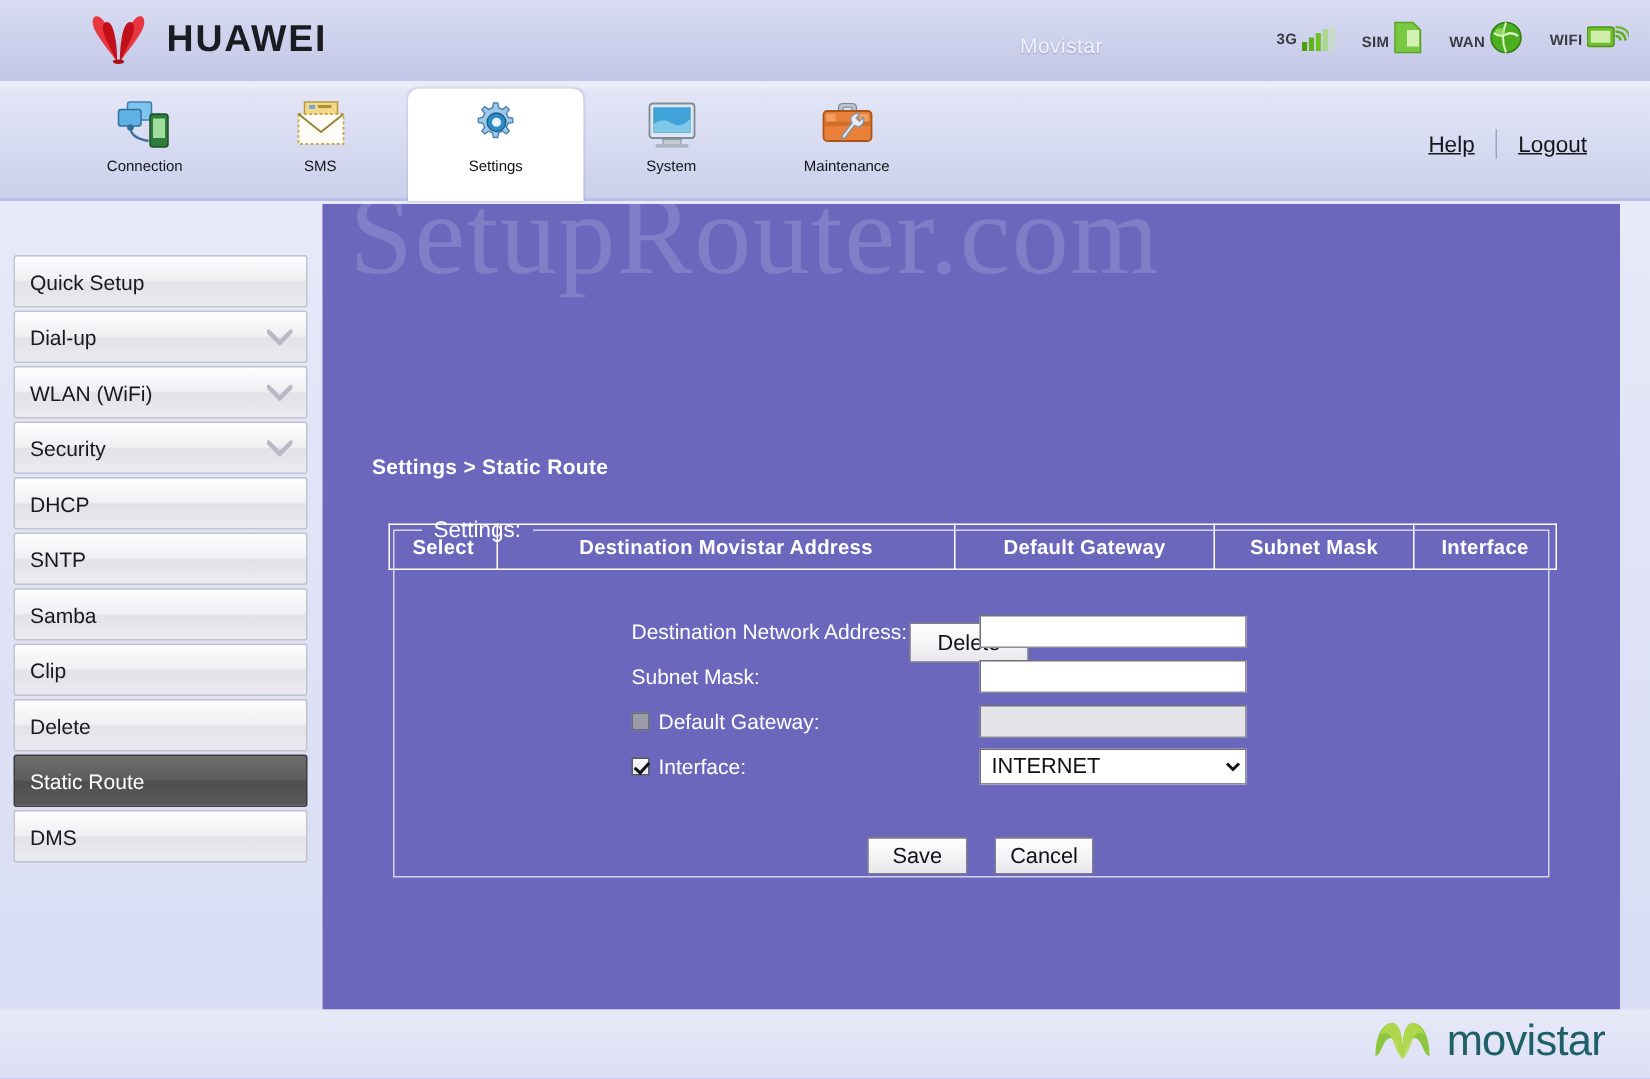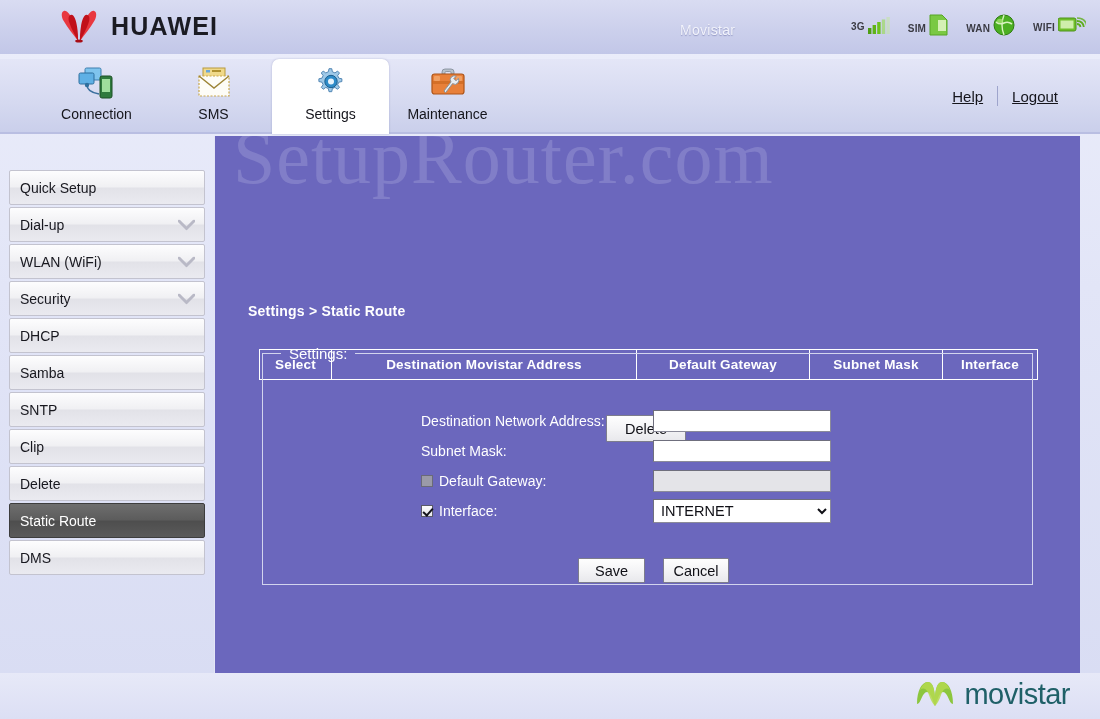--- a/index.html
+++ b/index.html
@@ -56,21 +56,21 @@
     justify-content: flex-start; padding-top: 6px;
     cursor: pointer; position: relative;
   }
   .nav-tab.active {
     background: #ffffff;
     border-radius: 7px 7px 0 0;
     box-shadow: 0 0 2px rgba(120,125,175,.5);
   }
   .nav-icon { height: 38px; display: flex; align-items: center; justify-content: center; }
   .nav-label {
-    margin-top: 3px; font-size: 14px; color: #15151c;
+    margin-top: 3px; font-size: 10px; color: #15151c;
     font-family: "Liberation Sans", sans-serif;
   }
   #nav-links {
     position: absolute; right: 42px; top: 27px;
     display: flex; align-items: center; gap: 14px;
     font-size: 15px;
   }
   #nav-links a {
     color: #15151c; text-decoration: underline; cursor: pointer;
   }
@@ -338,20 +338,32 @@
           <g fill="#9fc9e8" stroke="#4a7fae" stroke-width="1">
             <path d="M25 4 l3 0 l.7 3.4 l2.8 1.2 l2.8-2 l2.1 2.1 l-2 2.8 l1.2 2.8 l3.4 .7 l0 3 l-3.4 .7 l-1.2 2.8 l2 2.8 l-2.1 2.1 l-2.8-2 l-2.8 1.2 l-.7 3.4 l-3 0 l-.7-3.4 l-2.8-1.2 l-2.8 2 l-2.1-2.1 l2-2.8 l-1.2-2.8 l-3.4-.7 l0-3 l3.4-.7 l1.2-2.8 l-2-2.8 l2.1-2.1 l2.8 2 l2.8-1.2 z" transform="translate(-6,-1) scale(.92)"></path>
           </g>
           <circle cx="19" cy="15.5" r="6.2" fill="#2e8bc8" stroke="#1d5f8e" stroke-width="1"></circle>
           <circle cx="19" cy="15.5" r="3" fill="#e8f3fb"></circle>
         </svg>
       </span>
       <span class="nav-label">Settings</span>
     </div>
 
+    <div class="nav-tab">
+      <span class="nav-icon">
+        <svg width="38" height="36" viewBox="0 0 38 36">
+          <rect x="4" y="3" width="30" height="23" rx="2" fill="#dfe7ee" stroke="#7d8b98" stroke-width="1.2"></rect>
+          <rect x="6.5" y="5.5" width="25" height="17" fill="#3fa3d8"></rect>
+          <path d="M6.5 17 q7 -5 12 -1 q6 4 13 -3 l0 9 l-25 0 z" fill="#7fc8ea"></path>
+          <rect x="13" y="27" width="12" height="4" fill="#c3ccd6" stroke="#8e9aa6" stroke-width=".8"></rect>
+          <rect x="8" y="30" width="22" height="2.5" rx="1" fill="#aab6c2"></rect>
+        </svg>
+      </span>
+      <span class="nav-label">System</span>
+    </div>
 
     <div class="nav-tab">
       <span class="nav-icon">
         <svg width="38" height="36" viewBox="0 0 38 36">
           <path d="M13 6 q0-3 3-3 h6 q3 0 3 3 v2 h-3 v-1.5 q0-1-1.2-1 h-3.6 q-1.2 0-1.2 1 v1.5 h-3 z" fill="#b9c2cc" stroke="#7e8894" stroke-width=".8"></path>
           <rect x="3" y="8" width="32" height="20" rx="2.5" fill="#e8803a" stroke="#ad5418" stroke-width="1.2"></rect>
           <rect x="3" y="15" width="32" height="3" fill="#c9661f" opacity=".65"></rect>
           <rect x="5" y="10" width="6" height="5" rx="1" fill="#f2a86e" opacity=".8"></rect>
           <rect x="27" y="10" width="6" height="5" rx="1" fill="#f2a86e" opacity=".8"></rect>
           <path d="M15 25 l7-9 q-2-3 .6-5.2 q2.2-1.8 4.6-.6 l-2.4 2.4 l2.2 2.2 l2.4-2.4 q1.2 2.4-.6 4.6 q-2.2 2.6-5.2 .6 l-7 9 z" fill="#e9edf1" stroke="#8a949f" stroke-width="1"></path>
@@ -394,25 +406,25 @@
     <svg class="chevron" viewBox="0 0 17 11">
       <path d="M1 1.5 L8.5 9 L16 1.5" stroke="#b9b9c6" stroke-width="3" fill="none" stroke-linecap="round"></path>
     </svg>
   </div>
 
   <div class="side-item">
     <span>DHCP</span>
   </div>
 
   <div class="side-item">
+    <span>SNTP</span>
+  </div>
+
+  <div class="side-item">
     <span>Samba</span>
-  </div>
-
-  <div class="side-item">
-    <span>SNTP</span>
   </div>
 
   <div class="side-item">
     <span>Clip</span>
   </div>
 
   <div class="side-item">
     <span>Delete</span>
   </div>
 

